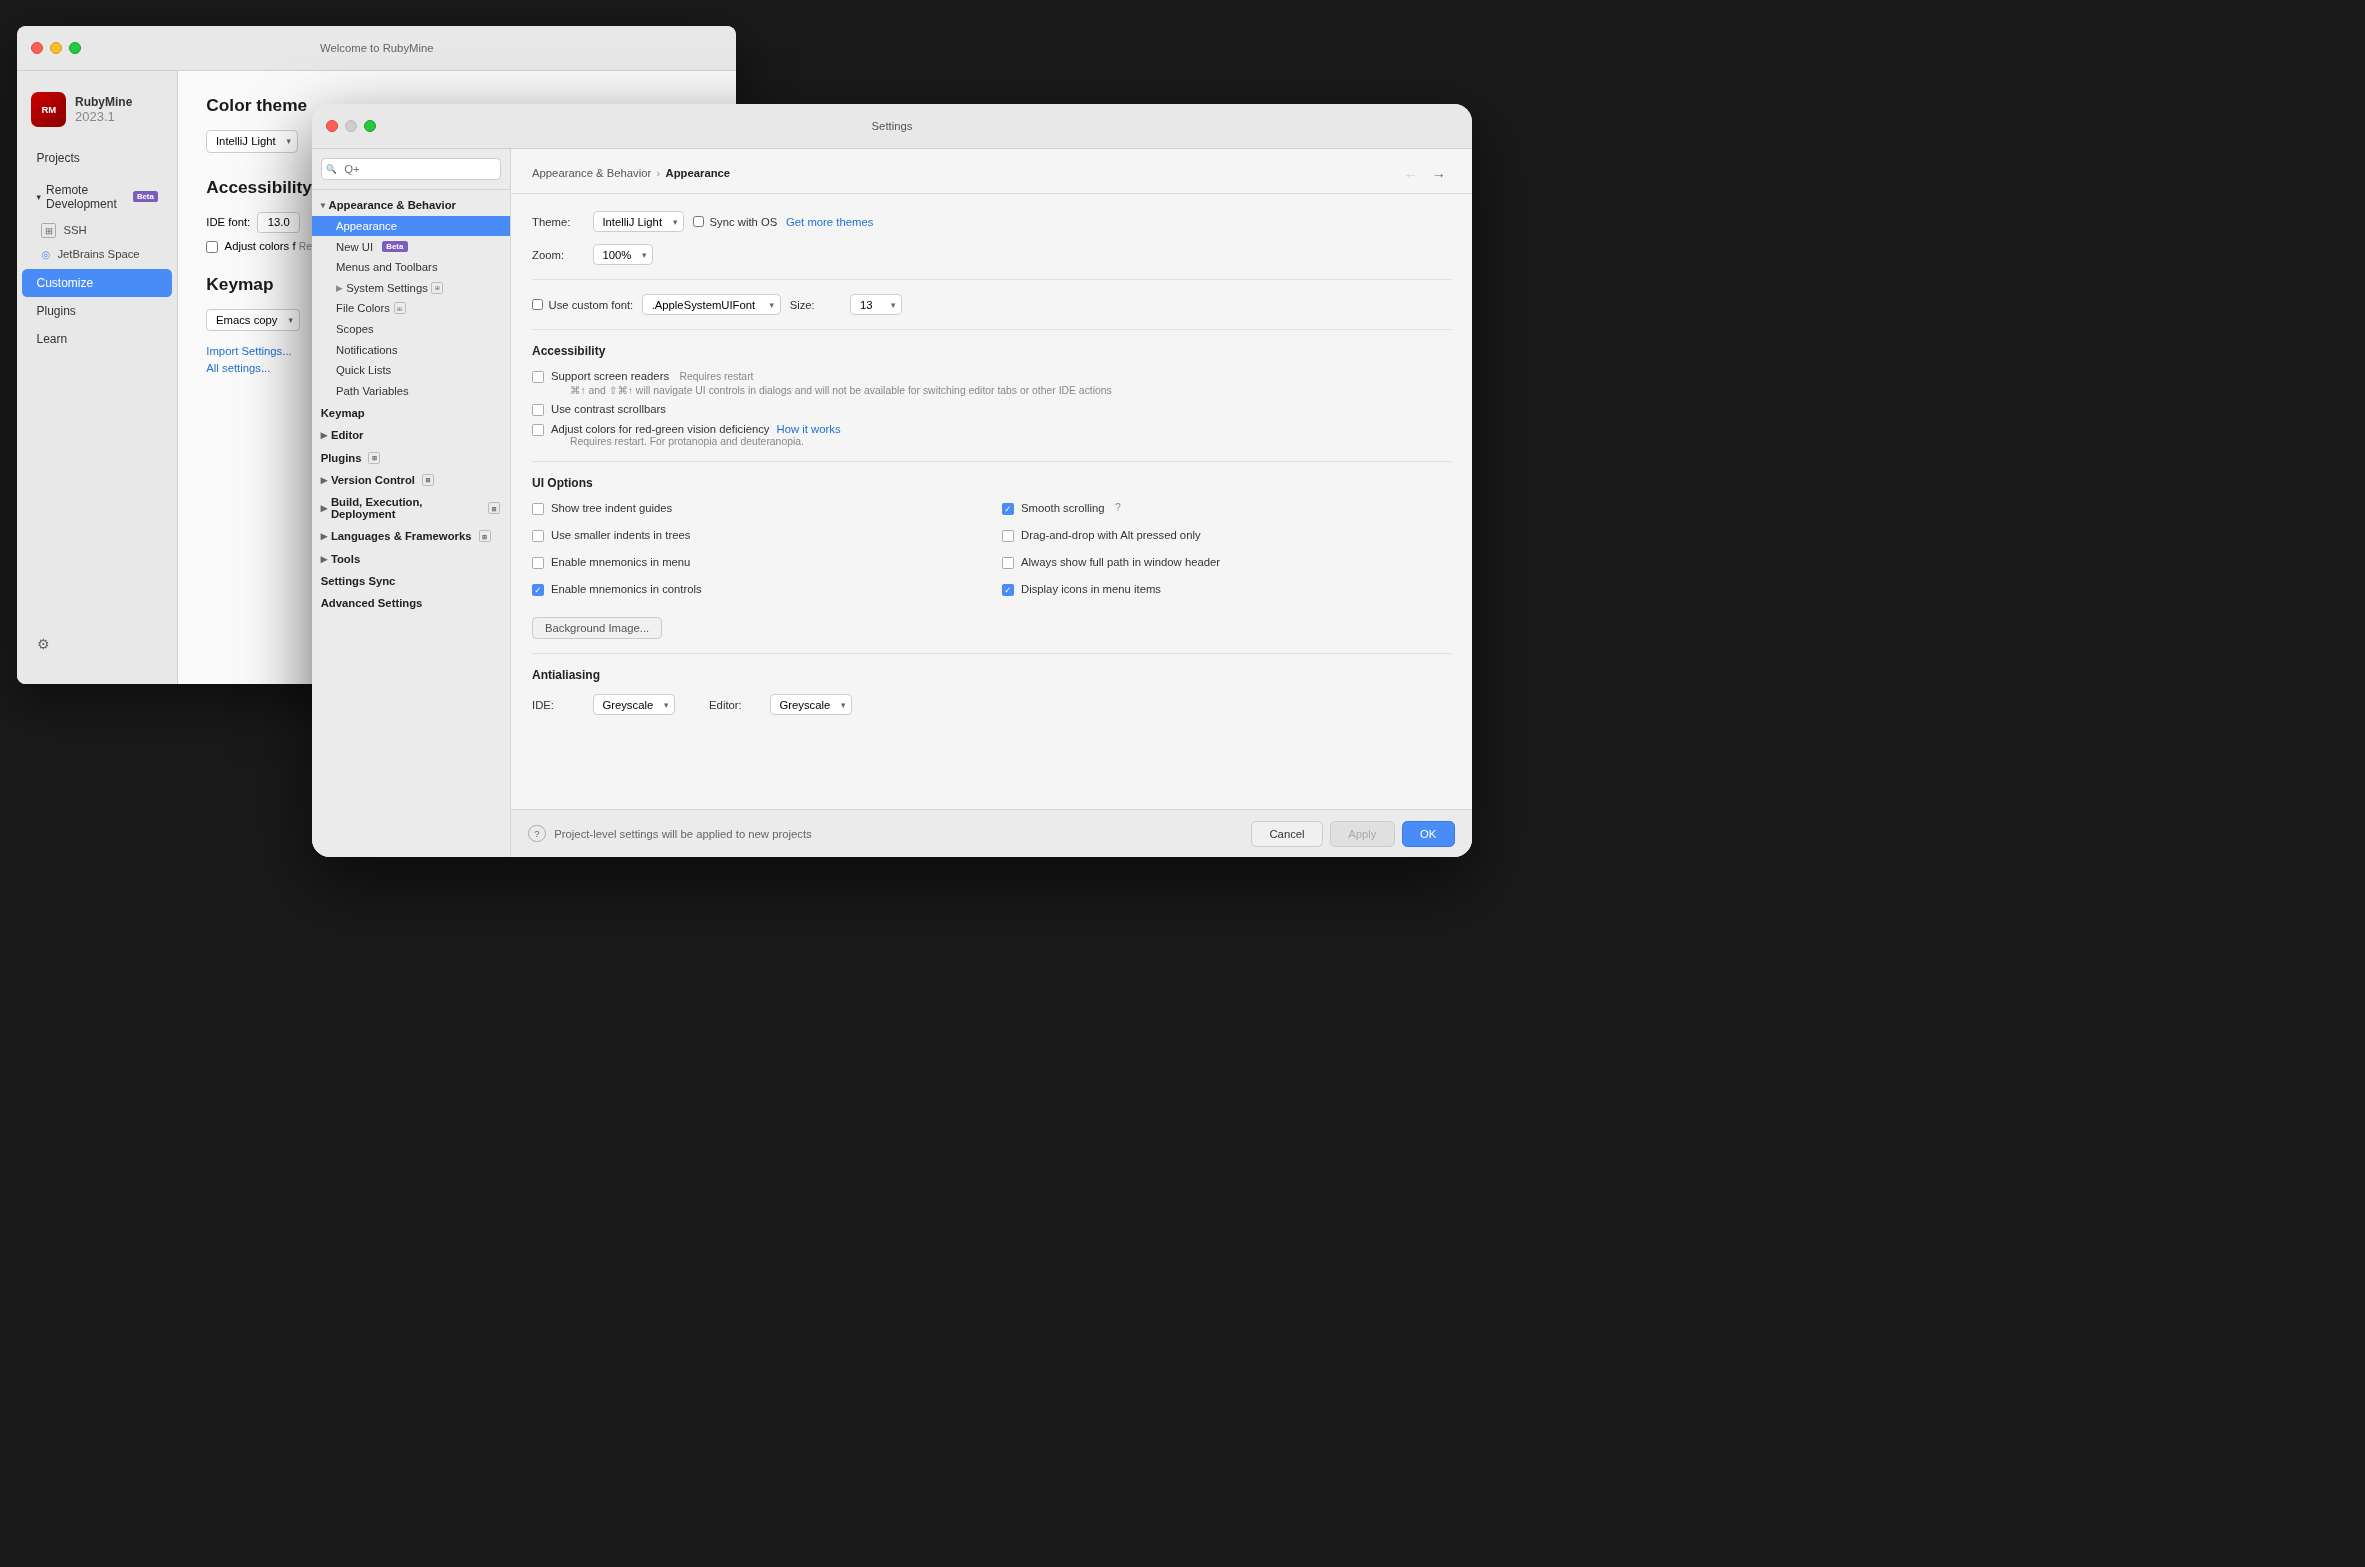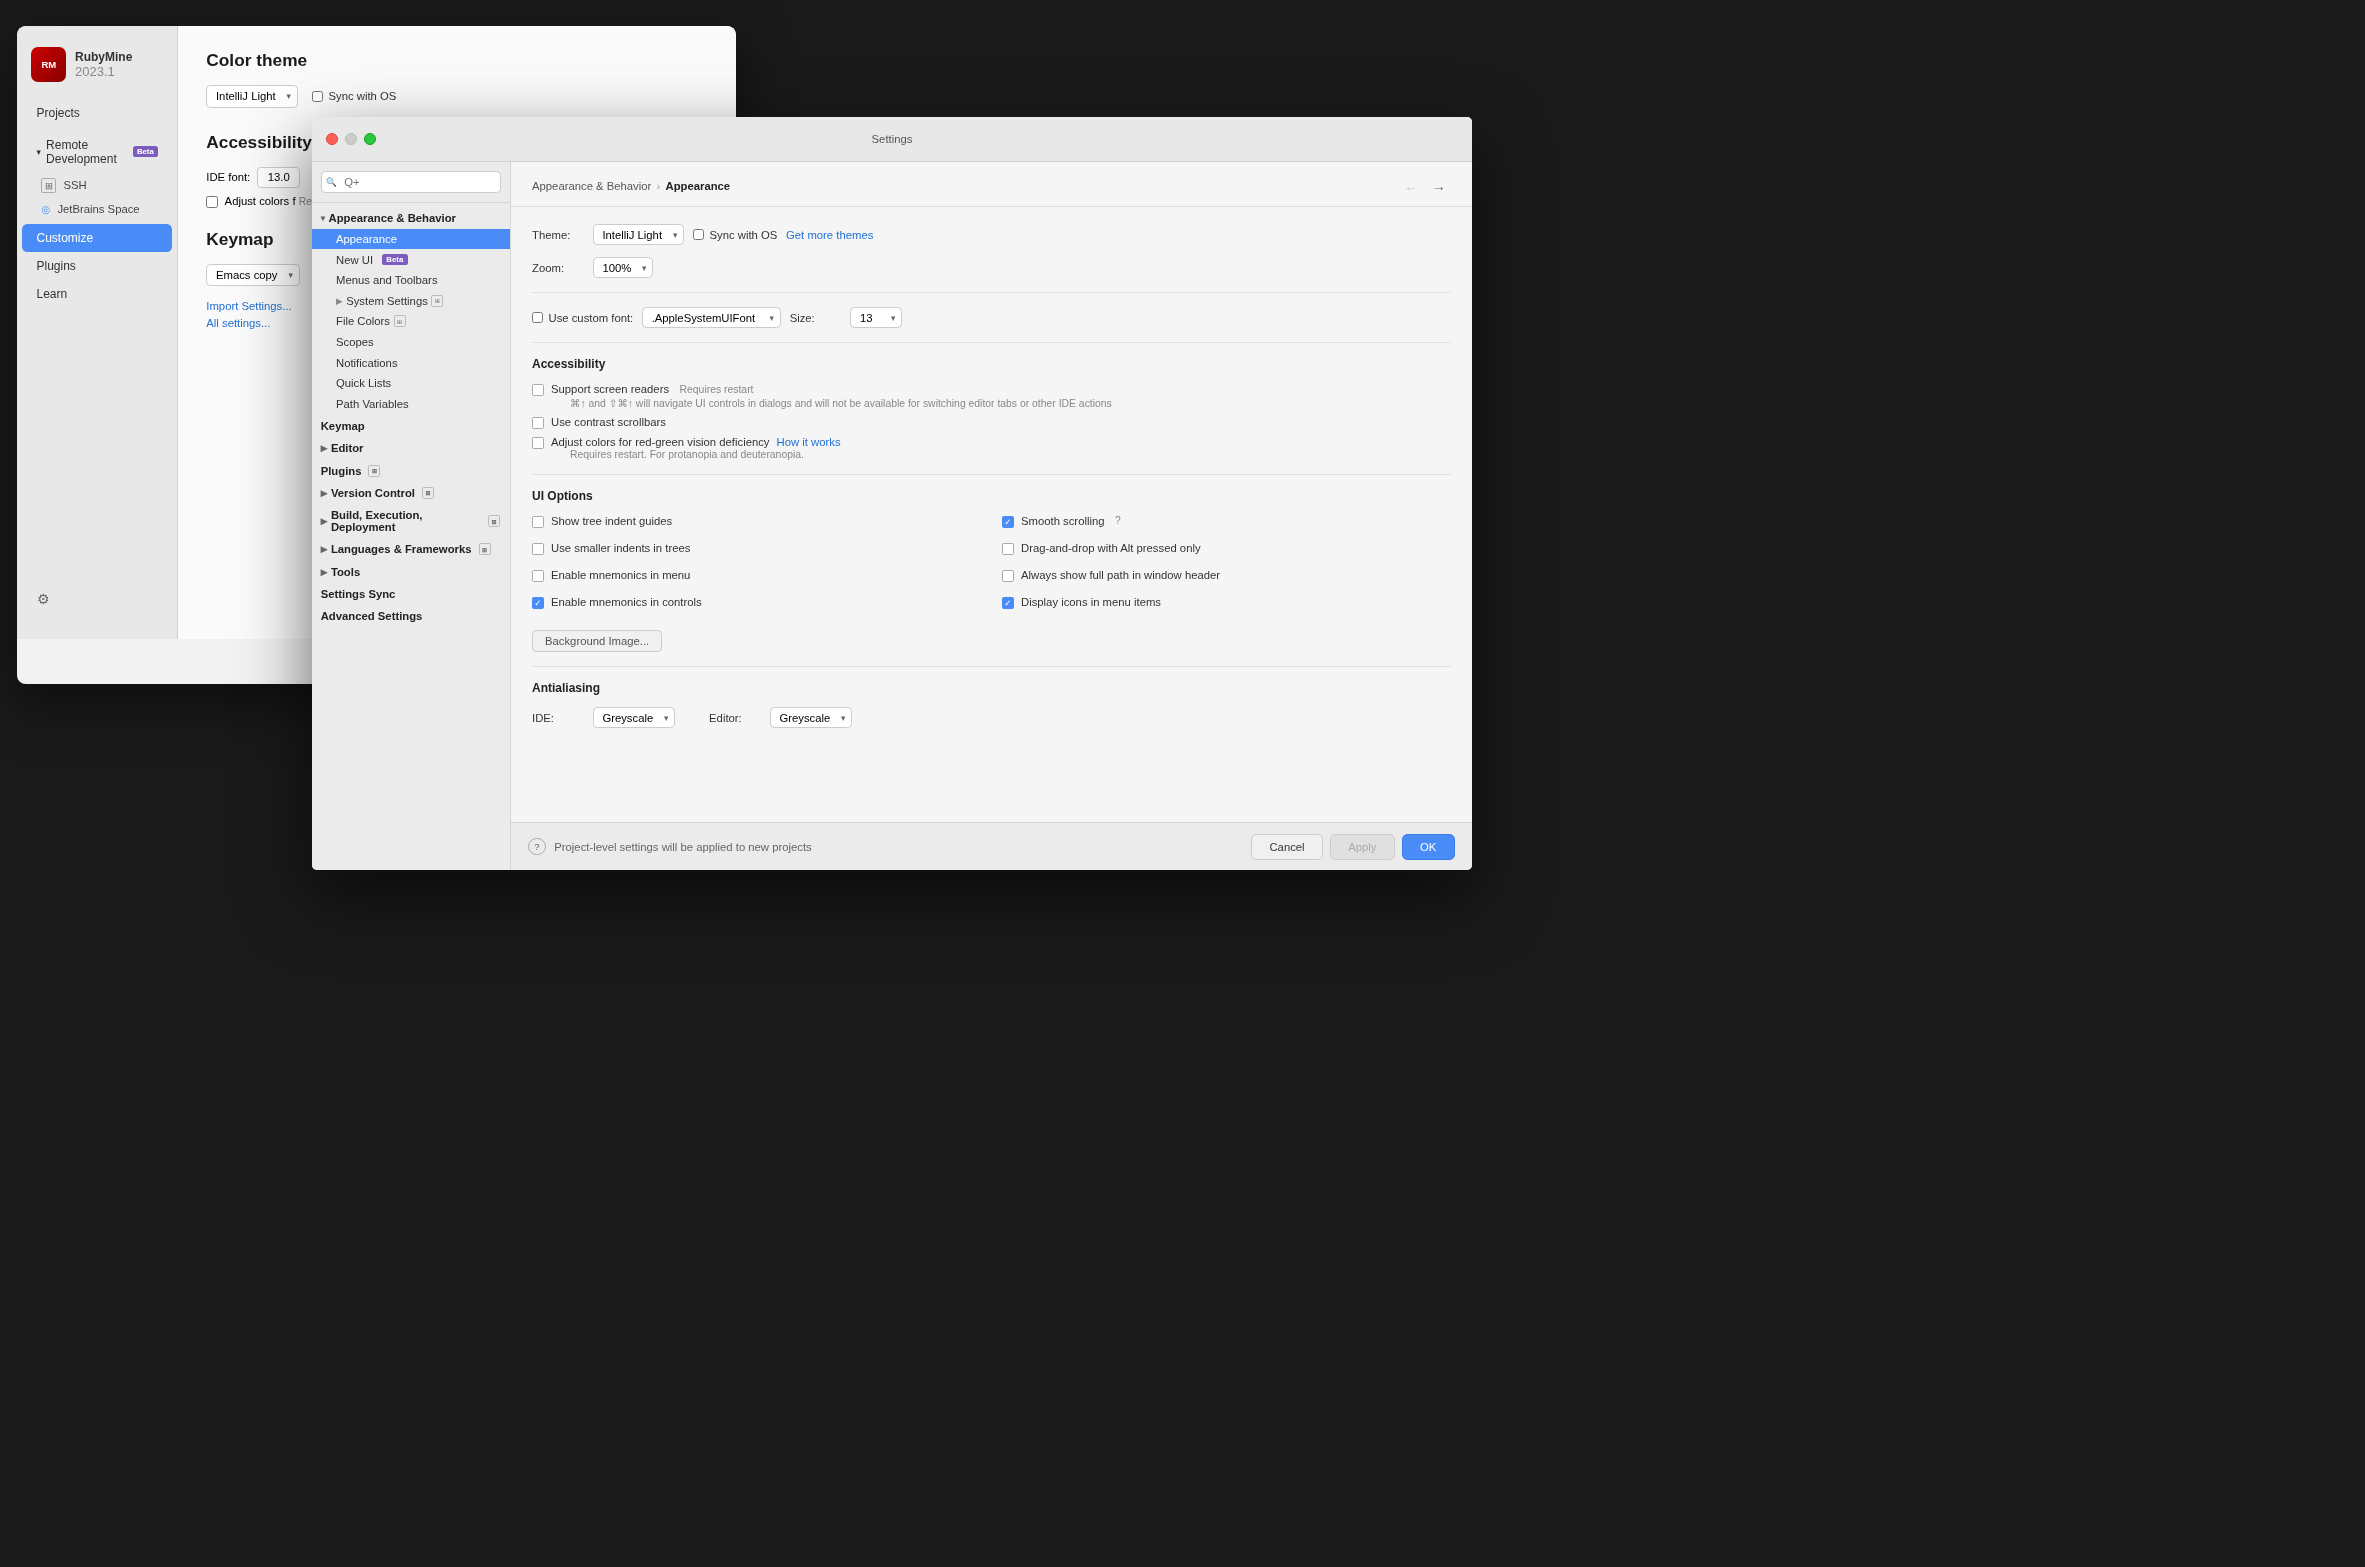--- a/index.html
+++ b/index.html
@@ -227,26 +227,26 @@
       cursor: pointer;
       padding: 0;
       text-decoration: none;
     }
 
     .keymap-section { margin-bottom: 14px; }
 
     
     .settings-dialog {
       position: absolute;
-      top: 117px;
+      top: 104px;
       left: 312px;
       width: 1160px;
       height: 753px;
       background: #f5f5f5;
-      border-radius: 5px;
+      border-radius: 18px;
       box-shadow: 0 26px 69px rgba(0,0,0,0.6);
       overflow: hidden;
       display: flex;
       flex-direction: column;
       justify-content: center;
     }
 
     .settings-titlebar {
       height: 45px;
       background: #e8e8e8;
@@ -604,20 +604,28 @@
       font-size: 6px;
       color: #666;
       margin-right: 1.7px;
       vertical-align: middle;
     }
   </style>
 </head>
 <body>
 
 <div class="welcome-window">
+  <div class="window-titlebar">
+    <div class="traffic-lights">
+      <div class="traffic-light tl-close"></div>
+      <div class="traffic-light tl-minimize"></div>
+      <div class="traffic-light tl-maximize"></div>
+    </div>
+    <span class="window-title">Welcome to RubyMine</span>
+  </div>
   <div class="welcome-layout">
 
     <div class="sidebar">
       <div class="sidebar-logo">
         <div class="logo-icon">
           <span>RM</span>
         </div>
         <div class="logo-text">
           <div class="app-name">RubyMine</div>
           <div class="app-version">2023.1</div>

